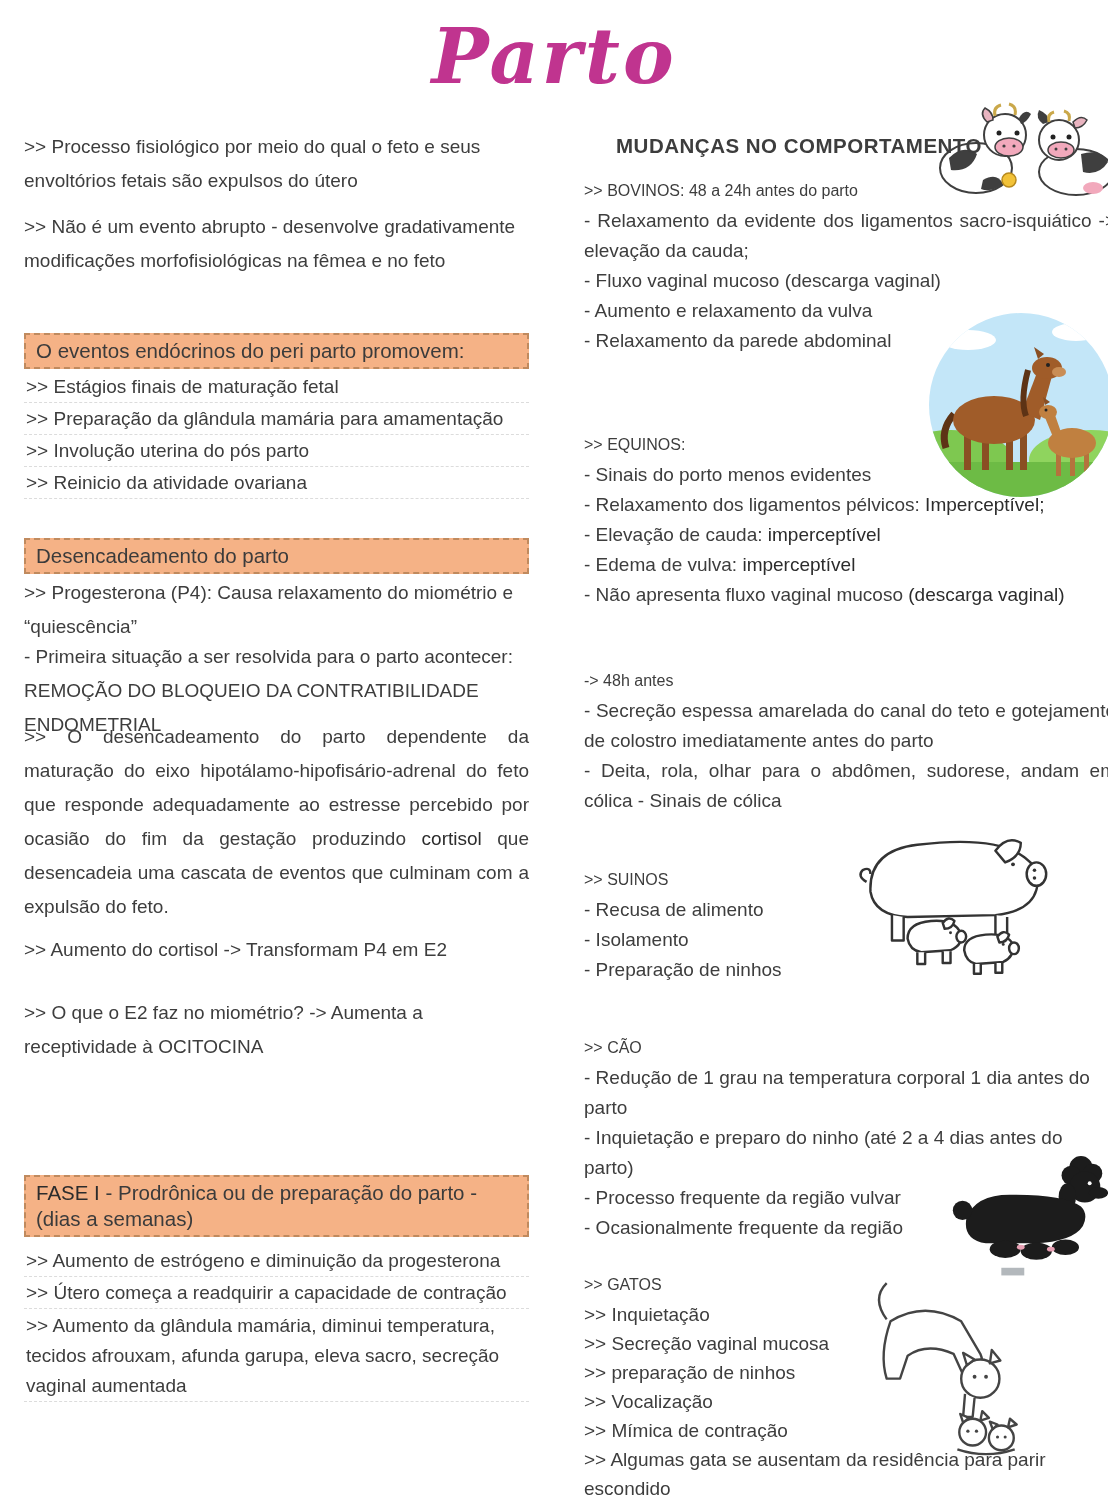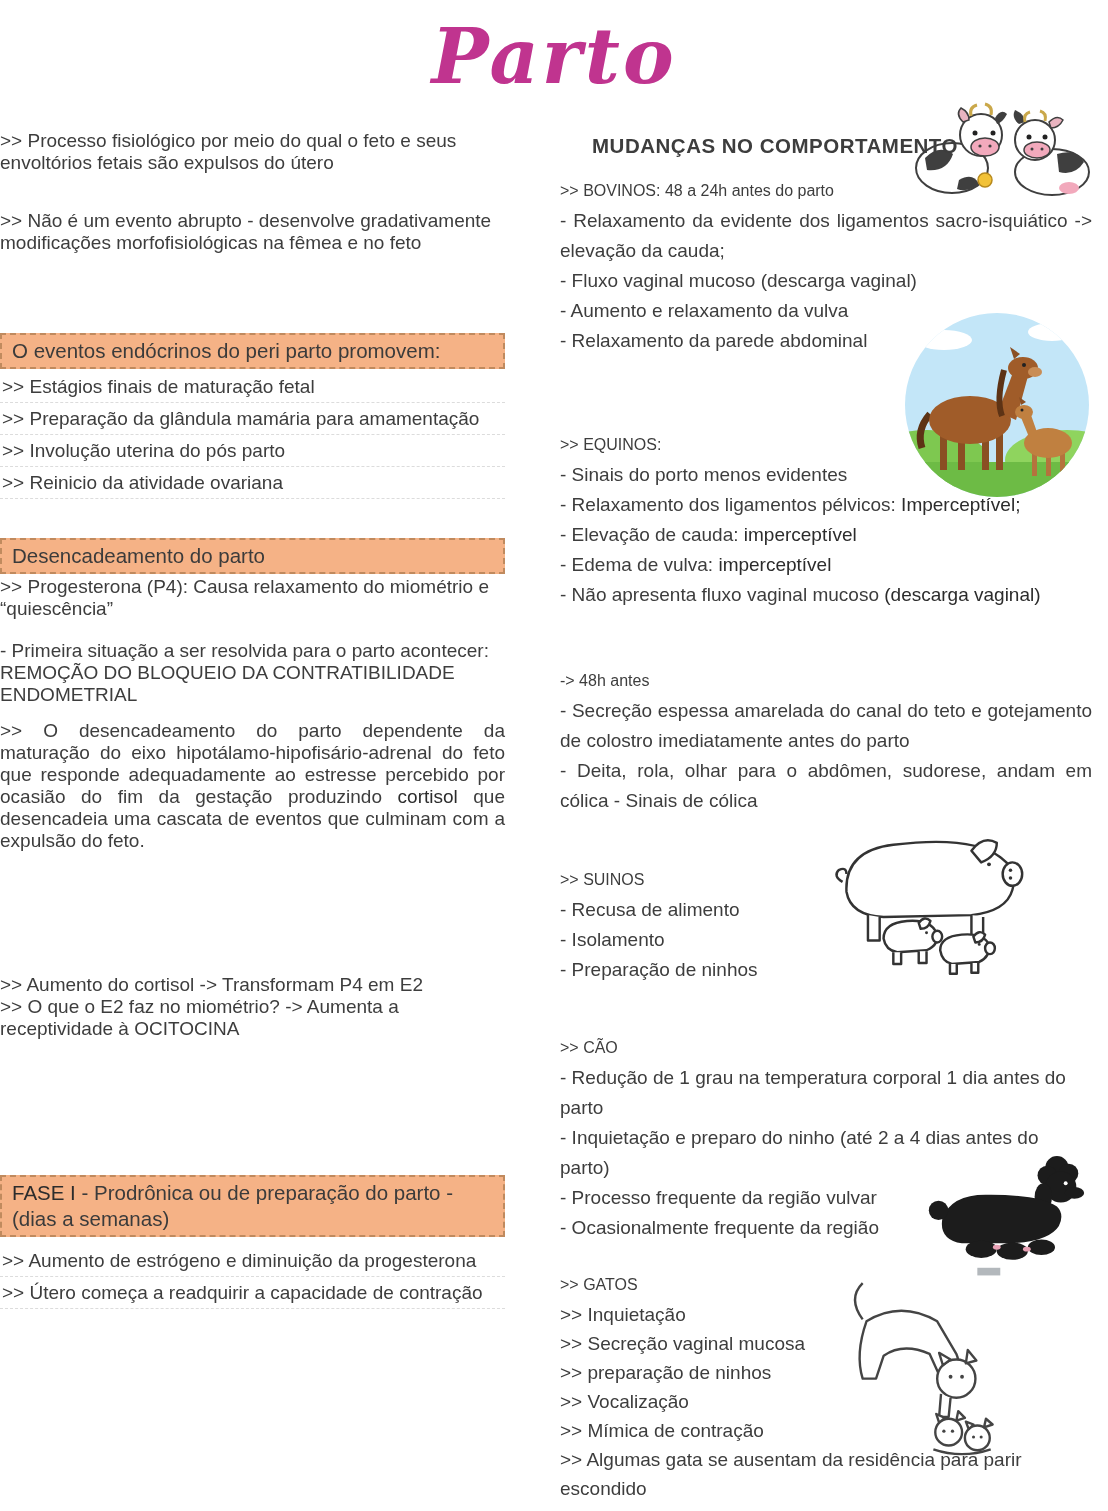--- a/index.html
+++ b/index.html
@@ -1,25 +1,25 @@
 <!DOCTYPE html>
 <html><head>
 <meta charset="utf-8">
 <style>
   html,body{margin:0;padding:0}
   body{width:1108px;height:1511px;background:#ffffff;font-family:"Liberation Sans","DejaVu Sans",sans-serif;color:#3d3d3d}
-  .page{position:relative;width:1108px;height:1511px;overflow:hidden;padding:8px 0 0;box-sizing:border-box}
+  .page{position:relative;width:1108px;height:1511px;overflow:hidden;padding:8px 24px 0;box-sizing:border-box}
   .title{margin:0;height:104px;line-height:98px;text-align:center;font-family:"DejaVu Serif",serif;font-style:italic;font-weight:bold;font-size:76px;color:#c0348f;letter-spacing:3px}
   .columns{position:relative;display:flex;gap:55px;margin-top:6px}
   .col-left{position:relative;width:505px;height:1392px;flex:none}
   .col-right{position:relative;width:532px;height:1392px;flex:none}
   .abs{position:absolute;left:0;right:0;margin:0}
   .abs-img{position:absolute;line-height:0}
   p{margin:0}
-  .txt{font-size:19px;line-height:22px}
+  .txt{font-size:19px;line-height:34px}
   .just{text-align:justify}
   .hl{background:#f5b286;border:2px dashed #c08a5e;padding:3px 10px;font-size:20.5px;line-height:26px;color:#3b3b3b}
   .hl-center{}
   .ruled .line{border-bottom:1px dashed #dcdcdc;padding:0 2px;font-size:19px;line-height:31px}
   .plain .line{font-size:19px;line-height:30px}
   b{font-weight:normal;color:#2c2c2c}
   .sec-title{font-weight:normal;font-size:16px;line-height:30px}
   .r-header{width:430px;text-align:center;font-size:20.5px;font-weight:bold;letter-spacing:.5px}
   .tight .line{line-height:29px}
   svg{display:block}
@@ -47,28 +47,29 @@
         <div class="line">&gt;&gt; Reinicio da atividade ovariana</div>
       </div>
 
       <div class="abs hl hl-center" style="top:420px">Desencadeamento do parto</div>
 
       <p class="abs txt" style="top:458px">&gt;&gt; Progesterona (P4): Causa relaxamento do miométrio e “quiescência”</p>
       <p class="abs txt" style="top:522px">- Primeira situação a ser resolvida para o parto acontecer: REMOÇÃO DO BLOQUEIO DA CONTRATIBILIDADE ENDOMETRIAL</p>
 
       <p class="abs txt just" style="top:602px"><span>&gt;&gt; O desencadeamento do parto dependente da maturação do eixo hipotálamo-hipofisário-adrenal do feto que responde adequadamente ao estresse percebido por ocasião do fim da gestação produzindo </span><b>cortisol</b><span> que desencadeia uma cascata de eventos que culminam com a expulsão do feto.</span></p>
 
-      <p class="abs txt" style="top:856px">&gt;&gt; Aumento do cortisol -&gt; Transformam P4 em E2</p>
+      <p class="abs txt" style="top:815px">&gt;&gt; Aumento do cortisol -&gt; Transformam P4 em E2</p>
       <p class="abs txt" style="top:878px">&gt;&gt; O que o E2 faz no miométrio? -&gt; Aumenta a receptividade à OCITOCINA</p>
 
       <div class="abs hl" style="top:1057px"><b>FASE I</b><span> - Prodrônica ou de preparação do parto - (dias a semanas)</span></div>
 
       <div class="abs ruled" style="top:1127px">
         <div class="line">&gt;&gt; Aumento de estrógeno e diminuição da progesterona</div>
         <div class="line">&gt;&gt; Útero começa a readquirir a capacidade de contração</div>
+        <div class="line" style="line-height:30px;padding-top:2px">&gt;&gt; Aumento da glândula mamária, diminui temperatura, tecidos afrouxam, afunda garupa, eleva sacro, secreção vaginal aumentada</div>
       </div>
 
     </div>
 
     <div class="col-right">
 
       <div class="abs-img" style="top:-28px;right:0;width:185px;height:118px">
         <svg viewBox="0 0 185 115" width="185" height="115">
           <ellipse cx="45" cy="78" rx="36" ry="25" fill="#ffffff" stroke="#3f3f3f" stroke-width="2"></ellipse>
           <path d="M18 68 Q32 54 46 64 Q40 82 20 80 Z" fill="#3f3f3f"></path>

